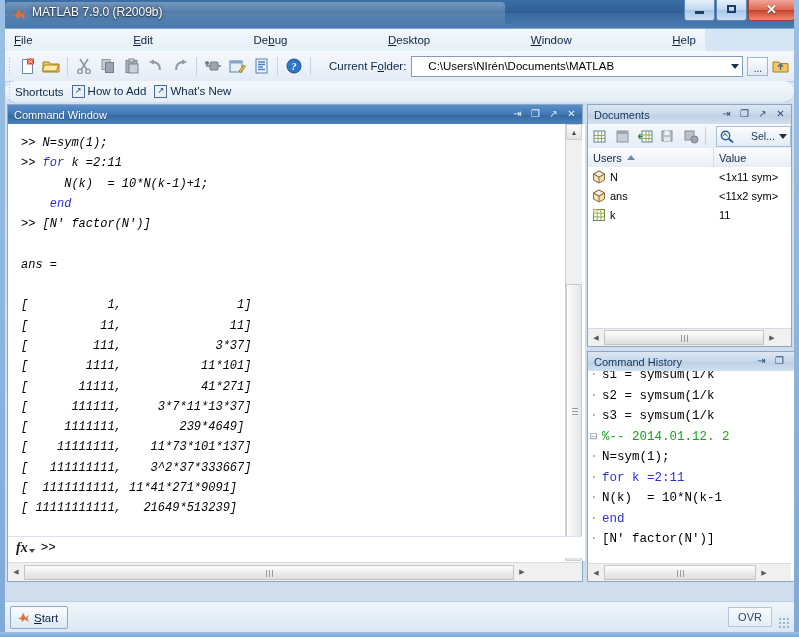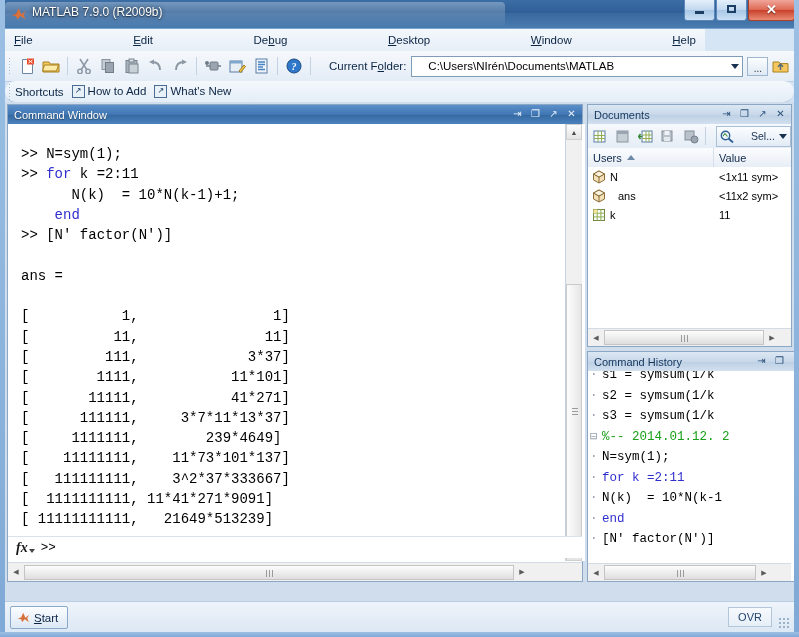--- a/index.html
+++ b/index.html
@@ -223,26 +223,27 @@
     background: #fff;
     overflow: hidden;
     border-left: 3px solid transparent;
   }
   .cmd-leftbar {
     position: absolute; left: 0; top: 19px;
     width: 4px; height: 437px;
     background: linear-gradient(90deg,#b9d0e8,#e9f1f9);
   }
   .cmd-text {
-    position: absolute; left: 10px; top: 20px;
+    position: absolute; left: 10px; top: 9px;
     font-family: "Liberation Mono", "DejaVu Sans Mono", monospace;
-    font-size: 14px;
+    font-size: 12px;
     line-height: 20.3px;
     white-space: pre;
     color: #000;
+    font-style: italic;
   }
   .kw { color: #2f2fd0; }
   .prompt { color: #000; }
 
   .cmd-scroll {
     position: absolute; right: 0; top: 19px;
     width: 17px; height: 437px;
     background: #f0f0f0;
     border-left: 1px solid #c5d3e1;
     box-sizing: border-box;
@@ -686,21 +687,21 @@
             <div class="ws-cell-value">&lt;1x11 sym&gt;</div>
           </div>
           <div class="ws-row">
             <div class="ws-cell-name">
               <svg width="14" height="14" viewBox="0 0 14 14">
                 <path d="M7 1 L12.5 4 L12.5 10 L7 13 L1.5 10 L1.5 4 Z" fill="#f2e0b8" stroke="#8b6d35"></path>
                 <path d="M1.5 4 L7 7 L12.5 4" fill="none" stroke="#8b6d35"></path>
                 <path d="M7 7 L7 13" fill="none" stroke="#8b6d35"></path>
                 <path d="M1.5 4 L7 1 L12.5 4 L7 7 Z" fill="#fbf3dd" stroke="#8b6d35"></path>
               </svg>
-              <span style="margin-left: 12px;">ans</span>
+              <span style="margin-left: 4px;">ans</span>
             </div>
             <div class="ws-cell-value">&lt;11x2 sym&gt;</div>
           </div>
           <div class="ws-row">
             <div class="ws-cell-name">
               <svg width="14" height="14" viewBox="0 0 14 14">
                 <rect x="1.5" y="1.5" width="11" height="11" fill="#fdfdfd" stroke="#6d8a3f"></rect>
                 <path d="M1.5 5.2 h11 M1.5 8.9 h11 M5.2 1.5 v11 M8.9 1.5 v11" stroke="#8fae52"></path>
                 <rect x="1.5" y="1.5" width="3.7" height="3.7" fill="#f4e59a"></rect>
               </svg>

